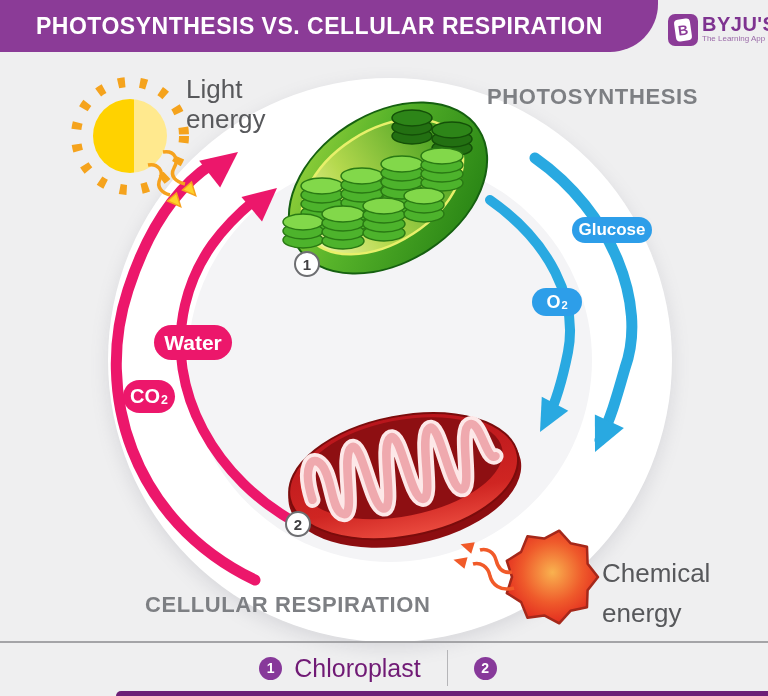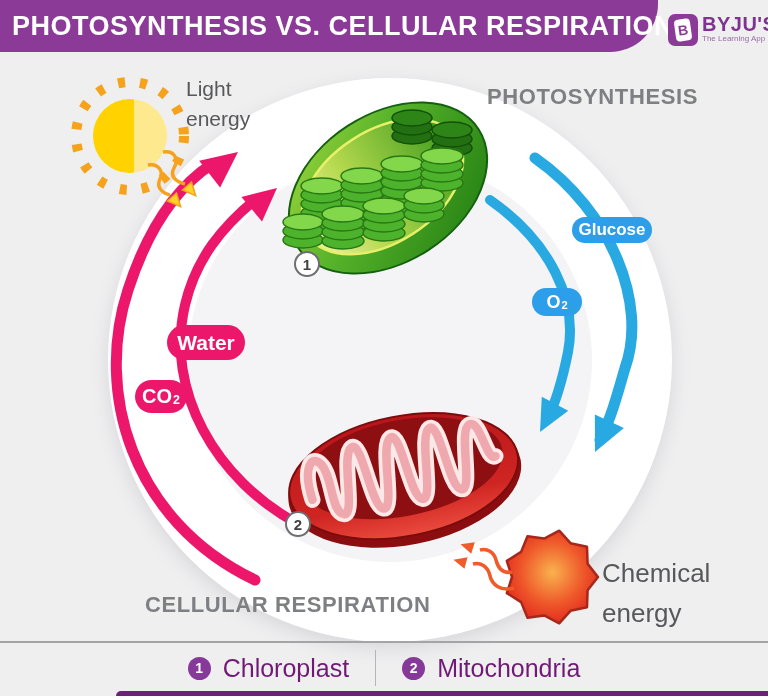--- a/index.html
+++ b/index.html
@@ -9,22 +9,22 @@
     font-family:"Liberation Sans","DejaVu Sans",sans-serif;
     -webkit-font-smoothing:antialiased;
   }
   
   .header{
     position:absolute;top:0;left:0;width:658px;height:52px;
     background:#8b3b97;border-radius:0 0 48px 0;
     display:flex;align-items:center;
   }
   .header-title{
-    color:#ffffff;font-weight:bold;font-size:27px;letter-spacing:.5px;
-    padding-left:12px;white-space:nowrap;
+    color:#ffffff;font-weight:bold;font-size:23px;letter-spacing:.5px;
+    padding-left:36px;white-space:nowrap;
   }
   .logo{position:absolute;top:14px;left:668px;display:flex;align-items:flex-start;}
   .logo-mark{
     width:30px;height:32px;background:#8b3b97;border-radius:7px;
     display:flex;align-items:center;justify-content:center;
   }
   .logo-mark-inner{
     width:16px;height:22px;background:#ffffff;border-radius:4px;
     transform:rotate(-8deg);
     display:flex;align-items:center;justify-content:center;
@@ -38,35 +38,35 @@
     position:absolute;left:108px;top:78px;width:564px;height:564px;border-radius:50%;
     background:#ffffff;box-shadow:0 6px 18px rgba(110,110,125,.18);
   }
   .ring-inner{
     position:absolute;left:188px;top:158px;width:404px;height:404px;border-radius:50%;
     background:#f4f4f6;
   }
   svg.diagram{position:absolute;left:0;top:0;}
   
   .lbl{position:absolute;color:#57585b;}
-  .light-energy{left:186px;top:74px;width:110px;font-size:21px;line-height:30px;font-weight:500;}
+  .light-energy{left:186px;top:74px;width:110px;font-size:26px;line-height:30px;font-weight:500;}
   .chem-energy{left:602px;top:553px;width:130px;font-size:26px;line-height:40px;font-weight:500;}
   .proc-label{position:absolute;color:#7d7f83;font-weight:bold;letter-spacing:.6px;font-size:22px;text-align:center;}
   .photo-label{left:487px;top:84px;}
   .cellresp-label{left:145px;top:592px;}
   
   .pill{
     position:absolute;border-radius:18px;color:#ffffff;font-weight:bold;
     display:flex;align-items:center;justify-content:center;white-space:nowrap;text-align:center;
   }
   .pill sub{font-size:.62em;line-height:0;transform:translateY(3px);margin-left:1px;}
   .pill-pink{background:#ec176b;}
   .pill-blue{background:#2d9ee9;}
-  .pill-water{left:167px;top:325px;width:78px;height:35px;font-size:21px;}
-  .pill-co2{left:135px;top:380px;width:52px;height:33px;font-size:20px;}
+  .pill-water{left:154px;top:325px;width:78px;height:35px;font-size:21px;}
+  .pill-co2{left:123px;top:380px;width:52px;height:33px;font-size:20px;}
   .pill-glucose{left:572px;top:217px;width:80px;height:26px;font-size:17px;}
   .pill-o2{left:532px;top:288px;width:50px;height:28px;font-size:18px;}
   
   .badge{
     position:absolute;width:26px;height:26px;border-radius:50%;
     background:#ffffff;border:2px solid #6d6e71;box-sizing:border-box;
     color:#414042;font-size:15px;font-weight:bold;
     display:flex;align-items:center;justify-content:center;
   }
   .badge-1{left:294px;top:251px;}
@@ -266,17 +266,16 @@
 
 <div class="separator"></div>
 <div class="legend">
   <div class="legend-item">
     <span class="legend-num">1</span>
     <span class="legend-label">Chloroplast</span>
   </div>
   <div class="legend-divider"></div>
   <div class="legend-item">
     <span class="legend-num">2</span>
-    <span class="legend-label">Mitochondria</span>
   </div>
 </div>
 
 <div class="footer-bar"></div>
 
 </body></html>

